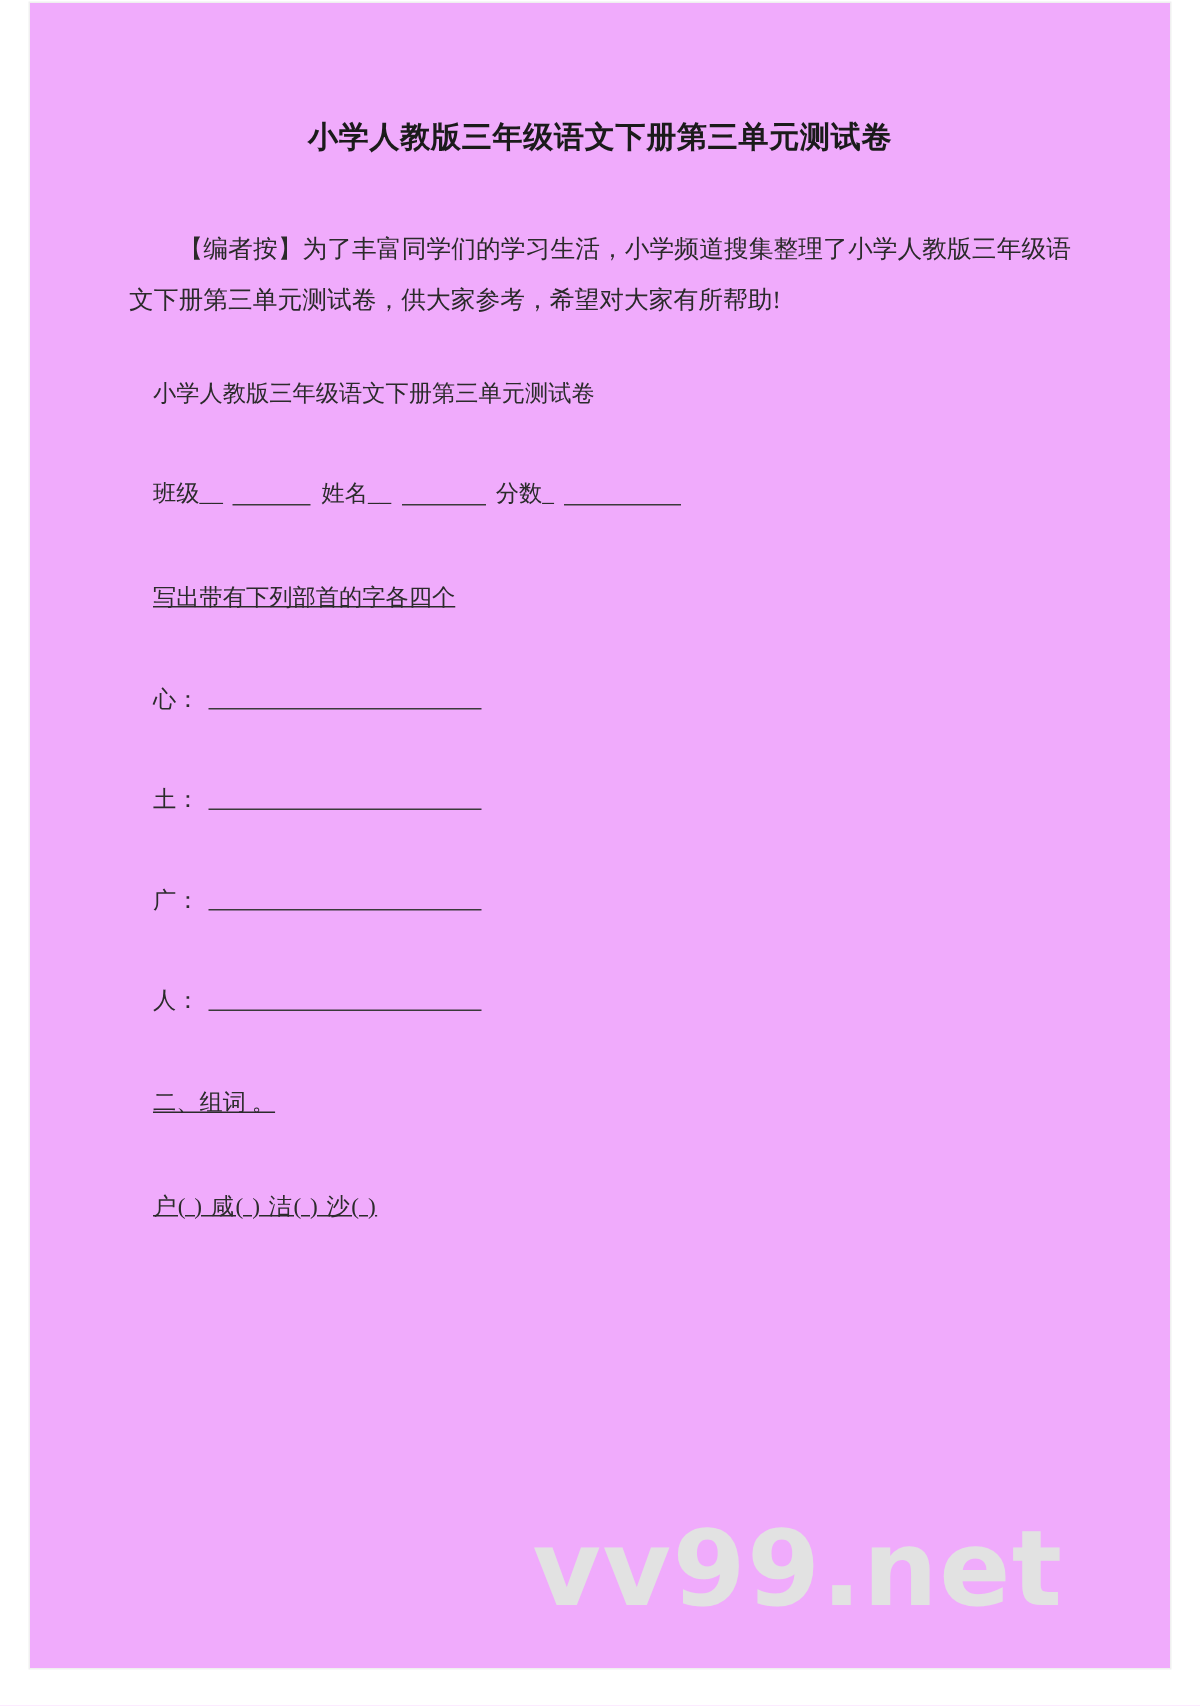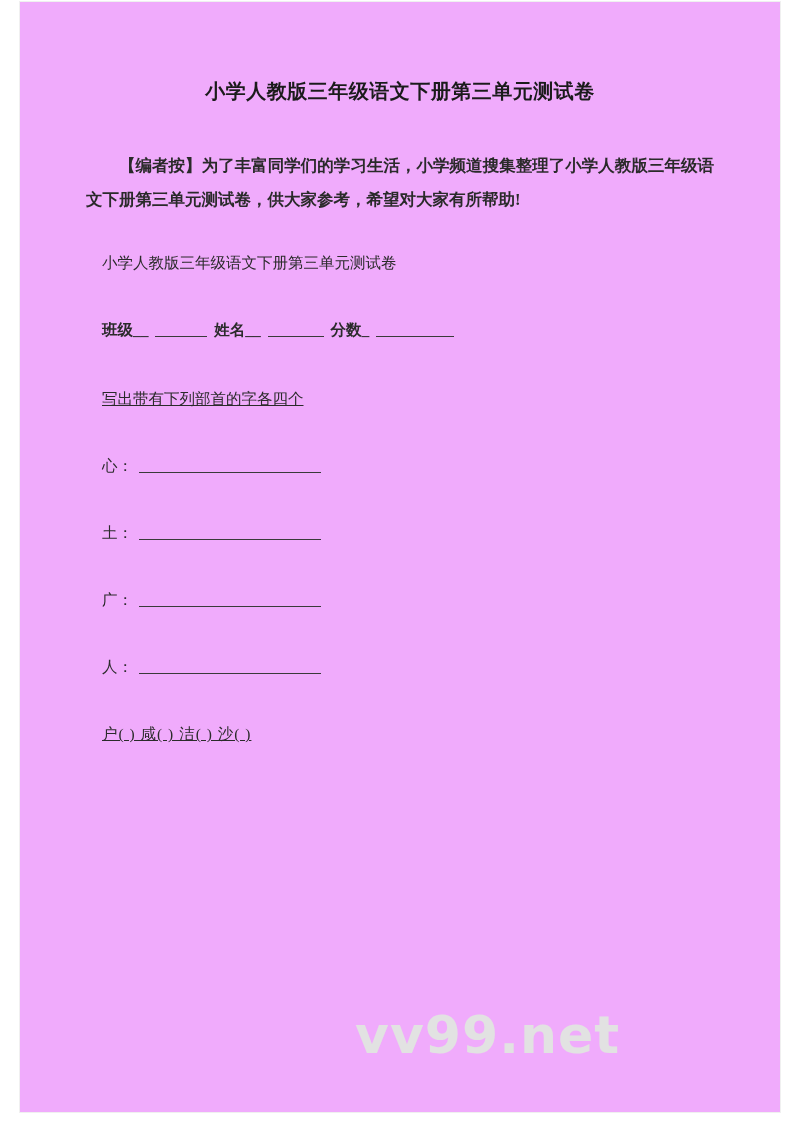--- a/index.html
+++ b/index.html
@@ -36,37 +36,36 @@
     margin-top: 76px;
   }
 
   .intro {
     margin: 44px 66px 0 66px;
     font-size: 16.5px;
     line-height: 2.05;
     color: #2a2a2a;
     text-align: justify;
     text-indent: 2em;
-    font-weight: bold;
   }
 
   .body-block {
     margin: 30px 0 0 82px;
     width: 600px;
   }
 
   .line {
     font-size: 15.5px;
     color: #2b2b2b;
     line-height: 1.5;
     margin-bottom: 0;
   }
 
   .sp-1 { margin-top: 34px; }
-  .sp-3 { margin-top: 44px; font-weight: bold; }
+  .sp-3 { margin-top: 44px; }
   .sp-4 { margin-top: 46px; text-decoration: underline; }
 
   .fill-row {
     display: flex;
     align-items: flex-end;
     font-size: 15.5px;
     color: #2b2b2b;
     margin-top: 46px;
   }
   .fill-row .lbl {
@@ -94,21 +93,21 @@
     color: #2b2b2b;
     letter-spacing: 1px;
   }
 
   .watermark {
     position: absolute;
     left: 355px;
     top: 1005px;
     font-family: "DejaVu Sans", "Liberation Sans", sans-serif;
     font-weight: bold;
-    font-size: 52px;
+    font-size: 70px;
     color: #e2e2e2;
     letter-spacing: 1px;
     user-select: none;
   }
 </style>
 </head>
 <body>
 
 <div class="page">
 
@@ -144,20 +143,21 @@
     <div class="fill-row">
       <span class="lbl">广：</span>
       <span class="rule"></span>
     </div>
 
     <div class="fill-row">
       <span class="lbl">人：</span>
       <span class="rule"></span>
     </div>
 
+    <div class="line sp-4">二、组词 。</div>
 
     <div class="zuci-row sp-4">户( )  咸( )  洁( )  沙( )</div>
 
 
   </div>
 </div>
 
 <div class="watermark">vv99.net</div>
 
 </body></html>

